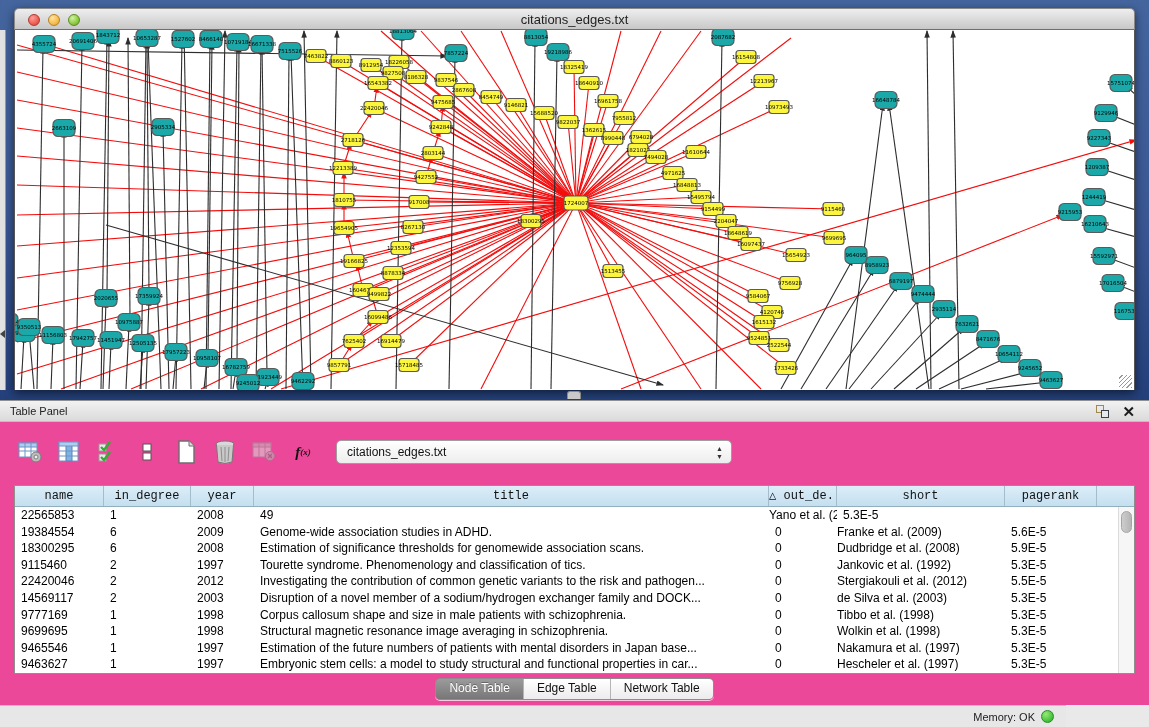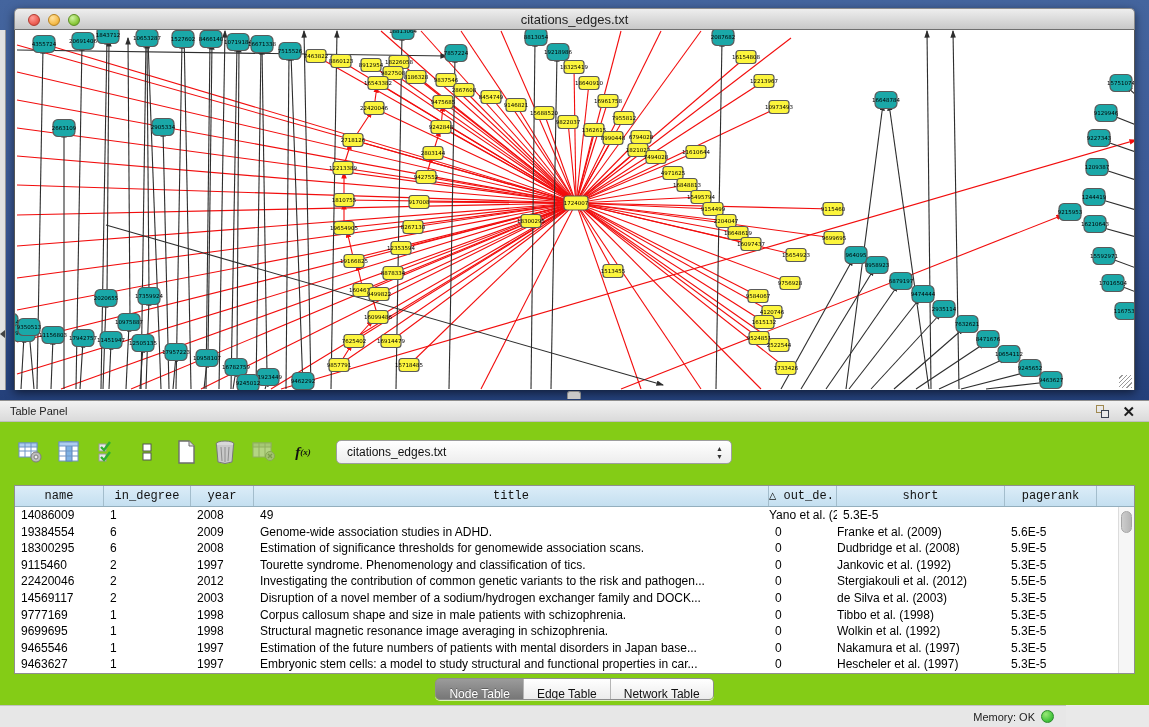--- a/index.html
+++ b/index.html
@@ -23,21 +23,21 @@
   .tl.grn   { left:53px;  background:radial-gradient(circle at 35% 30%, #d0f2a5,#8ecb3f 60%,#64a426); border:1px solid #5c8d22; }
   .canvas { position:relative; width:1121px; height:360px; background:#fff;
             border-left:1px solid #565656; border-right:1px solid #565656; overflow:hidden; }
   .canvas svg { position:absolute; left:0; top:0; }
   .grip { position:absolute; right:2px; bottom:2px; width:13px; height:13px;
           background:repeating-linear-gradient(135deg, transparent 0 2px, #9a9a9a 2px 3px); }
   .splitter-notch { position:absolute; left:567px; top:391px; width:14px; height:8px; background:#c9c9c9;
                     border:1px solid #8a8a8a; border-bottom:none; border-radius:3px 3px 0 0; }
 
   
-  .tpanel { position:absolute; left:0; top:400px; width:1149px; height:305px; background:#84cc16; border-top:1px solid #8f8f8f; }
+  .tpanel { position:absolute; left:0; top:400px; width:1149px; height:305px; background:#ec4899; border-top:1px solid #8f8f8f; }
   .phead { height:21px; background:linear-gradient(#f2f2f2,#dadada); border-bottom:1px solid #bfbfbf;
            font-size:11px; line-height:20px; padding-left:10px; color:#222; position:relative; }
   .float-ic { position:absolute; right:40px; top:4px; width:13px; height:13px; cursor:pointer; }
   .float-ic .b1 { position:absolute; left:0; top:0; width:8px; height:8px; border:1px solid #a08950; background:transparent; }
   .float-ic .b2 { position:absolute; right:0; bottom:0; width:8px; height:8px; border:1px solid #39414f; background:#e9e9e9; }
   .close-x { position:absolute; right:14px; top:1px; font-size:15px; font-weight:bold; color:#1c1c1c; cursor:pointer; }
 
   .toolbar { position:absolute; left:16px; top:34px; height:34px; display:flex; align-items:center; gap:11px; }
   .tbtn { width:28px; height:28px; display:flex; align-items:center; justify-content:center; }
   .fx { font-family:"Liberation Serif",serif; font-style:italic; font-weight:bold; font-size:15px; color:#111; }
@@ -54,21 +54,21 @@
   .tr { display:grid; height:16.6px; font-size:12px; line-height:16.6px; color:#000; cursor:default; }
   .td { padding-left:6px; white-space:nowrap; overflow:hidden; }
   .td.center { text-align:left; padding-left:0; }
   .vscroll { position:absolute; right:0; top:21px; bottom:0; width:16px; background:#f6f6f6; border-left:1px solid #dcdcdc; }
   .vthumb { position:absolute; left:2px; top:4px; width:11px; height:22px; background:linear-gradient(90deg,#cdcdcd,#b5b5b5);
             border:1px solid #a5a5a5; border-radius:6px; cursor:pointer; }
 
   .tabsrow { position:absolute; left:0; top:277px; width:100%; display:flex; justify-content:center; }
   .seg { display:flex; border:1px solid #8d8d8d; border-radius:5px; overflow:hidden;
          box-shadow:0 1px 0 rgba(255,255,255,.7); }
-  .seg .tabb { height:20px; padding:6px 13px; font-size:12px; line-height:19px; background:linear-gradient(#ffffff,#ececec);
+  .seg .tabb { height:20px; padding:0 13px; font-size:12px; line-height:19px; background:linear-gradient(#ffffff,#ececec);
                color:#111; border-left:1px solid #b5b5b5; cursor:pointer; }
   .seg .tabb:first-child { border-left:none; }
   .seg .tabb.active { background:linear-gradient(#9b9b9b,#777777); color:#fff; text-shadow:0 -1px 0 rgba(0,0,0,.3); }
 
   
   .status { position:absolute; left:0; top:705px; width:1066px; height:22px; background:#e7e7e7; border-top:1px solid #c2c2c2;
             display:flex; align-items:center; justify-content:flex-end; padding-right:12px; gap:6px; font-size:11px; color:#222; }
   .memdot { width:13px; height:13px; border-radius:50%; border:1px solid #2a8a2a;
             background:radial-gradient(circle at 35% 30%, #9ae878, #44c43c 65%, #2ea42e); }
 </style>
@@ -852,21 +852,21 @@
           <div class="th">name</div>
           <div class="th">in_degree</div>
           <div class="th">year</div>
           <div class="th">title</div>
           <div class="th">△ out_de...</div>
           <div class="th">short</div>
           <div class="th">pagerank</div>
         </div>
       <div class="tbody" id="tbody">
           <div class="tr" style="grid-template-columns: 89px 87px 63px 515px 68px 168px 92px 1fr;">
-            <div class="td">14086009</div>
+            <div class="td">22565853</div>
             <div class="td">1</div>
             <div class="td">2008</div>
             <div class="td">49</div>
             <div class="td center">Yano et al. (2008)</div>
             <div class="td">5.3E-5</div>
           </div>
           <div class="tr" style="grid-template-columns: 89px 87px 63px 515px 68px 168px 92px 1fr;">
             <div class="td">19384554</div>
             <div class="td">6</div>
             <div class="td">2009</div>
@@ -919,21 +919,21 @@
             <div class="td">0</div>
             <div class="td center">Tibbo et al. (1998)</div>
             <div class="td">5.3E-5</div>
           </div>
           <div class="tr" style="grid-template-columns: 89px 87px 63px 515px 68px 168px 92px 1fr;">
             <div class="td">9699695</div>
             <div class="td">1</div>
             <div class="td">1998</div>
             <div class="td">Structural magnetic resonance image averaging in schizophrenia.</div>
             <div class="td">0</div>
-            <div class="td center">Wolkin et al. (1992)</div>
+            <div class="td center">Wolkin et al. (1998)</div>
             <div class="td">5.3E-5</div>
           </div>
           <div class="tr" style="grid-template-columns: 89px 87px 63px 515px 68px 168px 92px 1fr;">
             <div class="td">9465546</div>
             <div class="td">1</div>
             <div class="td">1997</div>
             <div class="td">Estimation of the future numbers of patients with mental disorders in Japan base...</div>
             <div class="td">0</div>
             <div class="td center">Nakamura et al. (1997)</div>
             <div class="td">5.3E-5</div>

